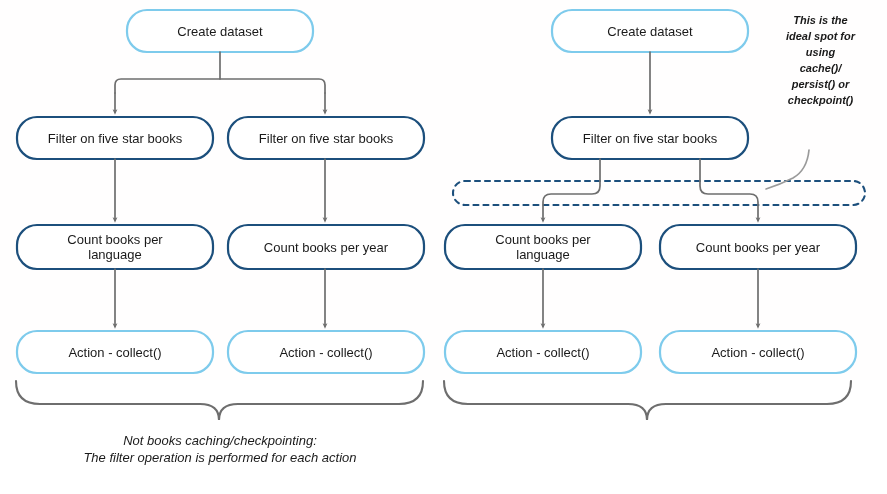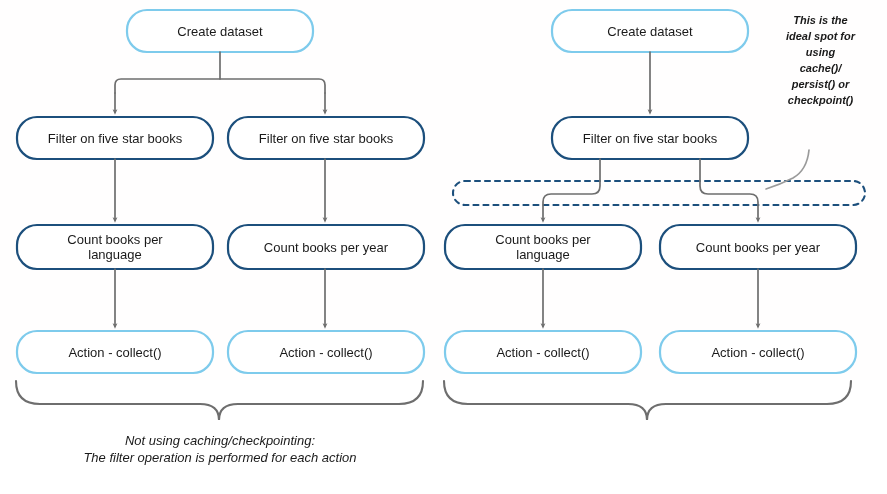--- a/index.html
+++ b/index.html
@@ -87,21 +87,21 @@
 
   <div class="node-label" style="left:127px;top:10px;width:186px;height:42px;">Create dataset</div>
   <div class="node-label" style="left:17px;top:117px;width:196px;height:42px;">Filter on five star books</div>
   <div class="node-label" style="left:228px;top:117px;width:196px;height:42px;">Filter on five star books</div>
   <div class="node-label" style="left:17px;top:225px;width:196px;height:44px;">Count books per
 language</div>
   <div class="node-label" style="left:228px;top:225px;width:196px;height:44px;">Count books per year</div>
   <div class="node-label" style="left:17px;top:331px;width:196px;height:42px;">Action - collect()</div>
   <div class="node-label" style="left:228px;top:331px;width:196px;height:42px;">Action - collect()</div>
 
-  <div class="caption" style="left:10px;top:432px;width:420px;">Not using caching/checkpointing:
+  <div class="caption" style="left:10px;top:432px;width:420px;">Not books caching/checkpointing:
 The filter operation is performed for each action</div>
 
   <div class="node-label" style="left:552px;top:10px;width:196px;height:42px;">Create dataset</div>
   <div class="node-label" style="left:552px;top:117px;width:196px;height:42px;">Filter on five star books</div>
   <div class="node-label" style="left:445px;top:225px;width:196px;height:44px;">Count books per
 language</div>
   <div class="node-label" style="left:660px;top:225px;width:196px;height:44px;">Count books per year</div>
   <div class="node-label" style="left:445px;top:331px;width:196px;height:42px;">Action - collect()</div>
   <div class="node-label" style="left:660px;top:331px;width:196px;height:42px;">Action - collect()</div>
 

